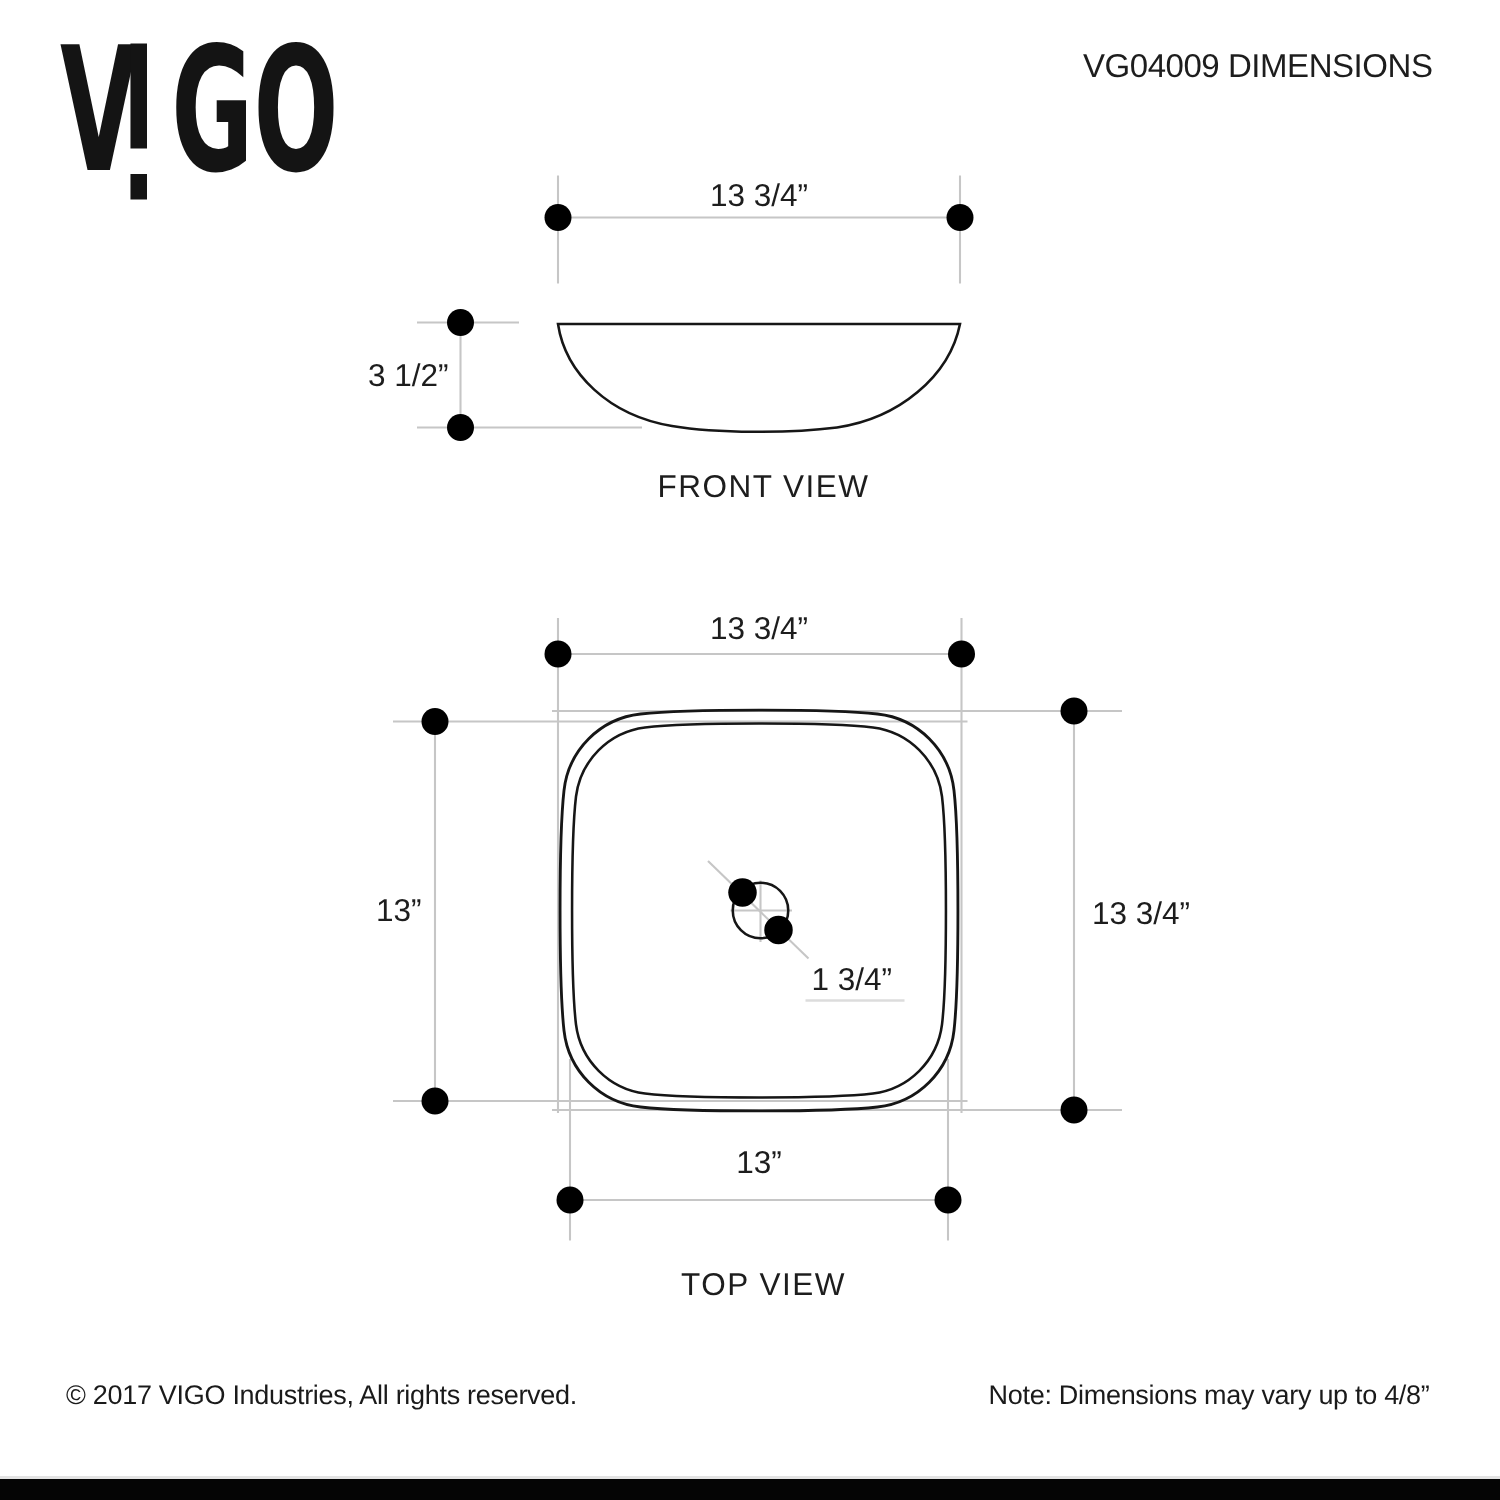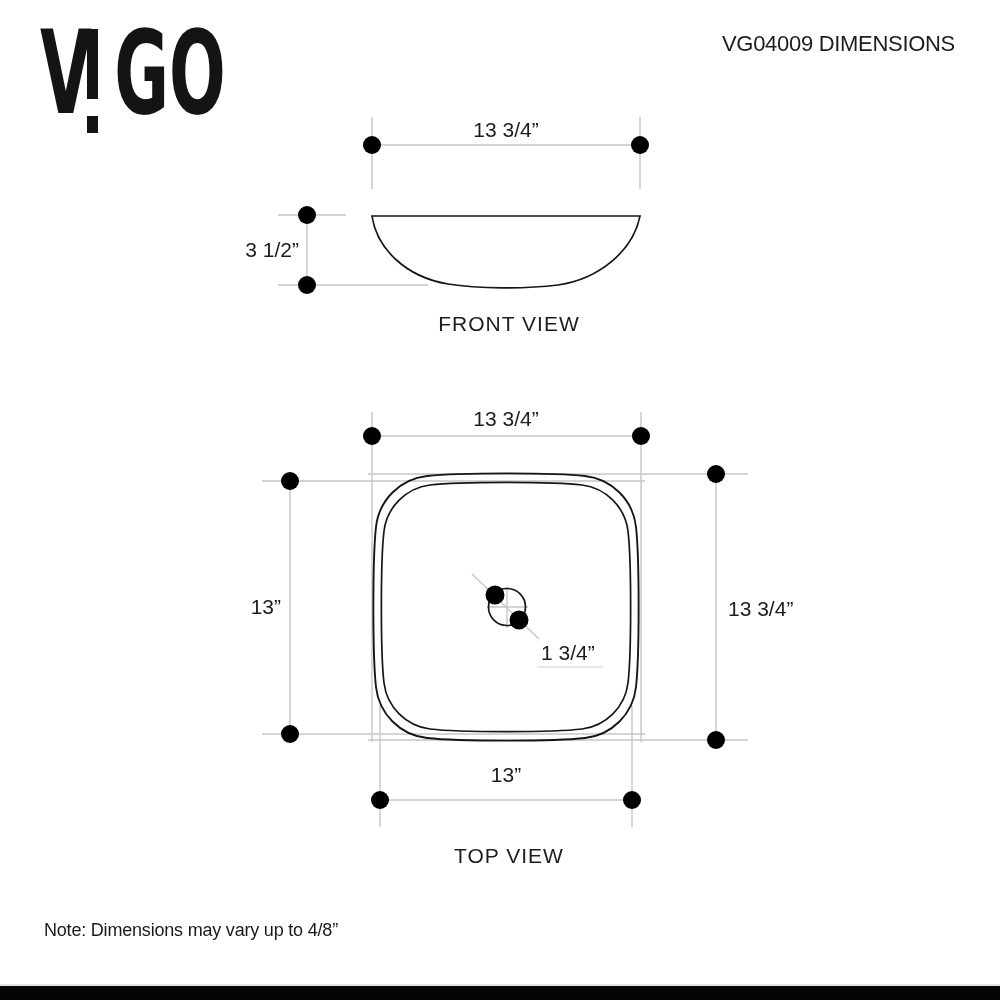--- a/index.html
+++ b/index.html
@@ -99,18 +99,19 @@
       <circle class="dot" cx="495" cy="595" r="9.5"></circle>
       <circle class="dot" cx="519" cy="620" r="9.5"></circle>
       <text class="dim-label" x="541" y="660" text-anchor="start">1 3/4”</text>
       <line class="light-line" x1="537" y1="667" x2="603" y2="667"></line>
 
       <text class="caption" x="509" y="863" text-anchor="middle">TOP VIEW</text>
     </g>
   </svg>
 
   <div class="footer">
+    <span>© 2017 VIGO Industries, All rights reserved.</span>
     <span>Note: Dimensions may vary up to 4/8”</span>
   </div>
   <div class="footer-sep"></div>
   <div class="footer-bar"></div>
 
 </div>
 
 </body></html>

